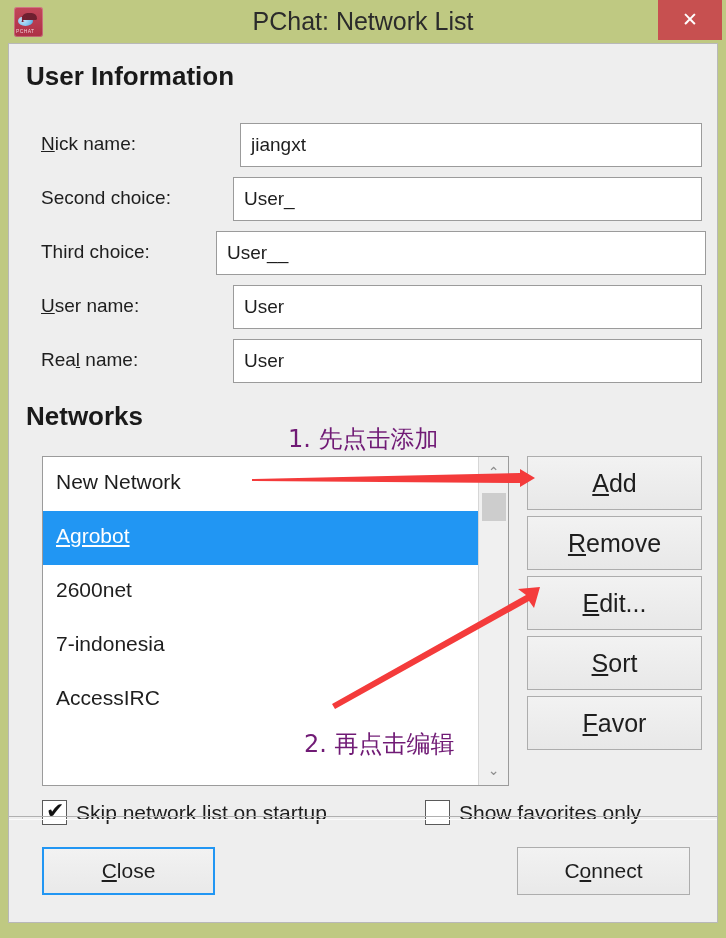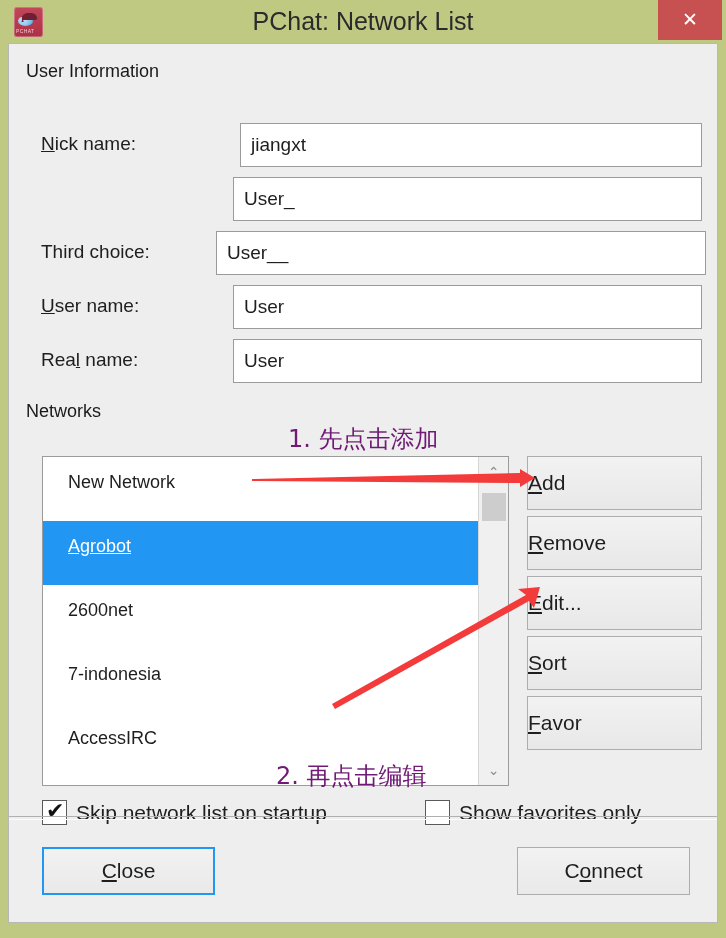--- a/index.html
+++ b/index.html
@@ -94,22 +94,22 @@
     position: absolute;
     left: 8px; top: 43px;
     width: 710px; height: 880px;
     background: #eeeeee;
     border: 1px solid #b8b8b8;
     box-sizing: border-box;
   }
 
   .group-title {
     position: absolute;
-    font-weight: normal;
-    font-size: 18px;
+    font-weight: bold;
+    font-size: 26px;
     color: #1a1a1a;
   }
   #user-info-title { left: 17px; top: 17px; }
   #networks-title  { left: 17px; top: 357px; }
 
   
   .form-row {
     position: absolute;
     left: 17px;
     width: 676px;
@@ -145,24 +145,24 @@
     position: absolute;
     left: 33px; top: 412px;
     width: 467px; height: 330px;
     background: #ffffff;
     border: 1px solid #9b9b9b;
     box-sizing: border-box;
     overflow: hidden;
   }
   .list-item {
     position: relative;
-    height: 64px;
+    height: 54px;
     line-height: 50px;
-    padding-left: 25px;
-    font-size: 18px;
+    padding-left: 13px;
+    font-size: 21px;
     color: #1e1e1e;
     white-space: nowrap;
     cursor: default;
     box-sizing: border-box;
   }
   .list-item.selected {
     background: #2196f3;
     color: #ffffff;
     text-decoration: underline;
   }
@@ -198,23 +198,23 @@
 
   
   .side-button {
     position: absolute;
     left: 518px;
     width: 175px;
     height: 54px;
     background: linear-gradient(180deg, #f2f2f2 0%, #e8e8e8 100%);
     border: 1px solid #adadad;
     box-sizing: border-box;
-    font-size: 21px;
-    color: #1e1e1e;
-    text-align: left;
+    font-size: 25px;
+    color: #1e1e1e;
+    text-align: center;
     line-height: 52px;
     cursor: pointer;
     user-select: none;
   }
 
   
   #checkbox-row {
     position: absolute;
     left: 33px; top: 752px;
     width: 660px; height: 34px;
@@ -284,21 +284,21 @@
   
   .annotation {
     position: absolute;
     color: #701a75;
     font-size: 24px;
     font-family: "DejaVu Sans", sans-serif;
     white-space: nowrap;
     pointer-events: none;
   }
   #annotation-1 { left: 288px; top: 423px; }
-  #annotation-2 { left: 276px; top: 728px; margin-top: 32px; }
+  #annotation-2 { left: 304px; top: 728px; }
   #arrow-layer {
     position: absolute;
     left: 0; top: 0;
     width: 726px; height: 938px;
     pointer-events: none;
   }
 </style>
 </head>
 <body>
 
@@ -318,20 +318,21 @@
 <div id="dialog">
 
   <div class="group-title" id="user-info-title">User Information</div>
 
   <div class="form-row" style="top:79px">
     <div class="form-label"><span class="acc">N</span><span>ick name:</span></div>
     <div class="form-input" style="left:214px;width:462px">jiangxt</div>
   </div>
 
   <div class="form-row" style="top:133px">
+    <div class="form-label">Second choice:</div>
     <div class="form-input" style="left:207px;width:469px">User_</div>
   </div>
 
   <div class="form-row" style="top:187px">
     <div class="form-label">Third choice:</div>
     <div class="form-input" style="left:190px;width:490px">User__</div>
   </div>
 
   <div class="form-row" style="top:241px">
     <div class="form-label"><span class="acc">U</span><span>ser name:</span></div>

